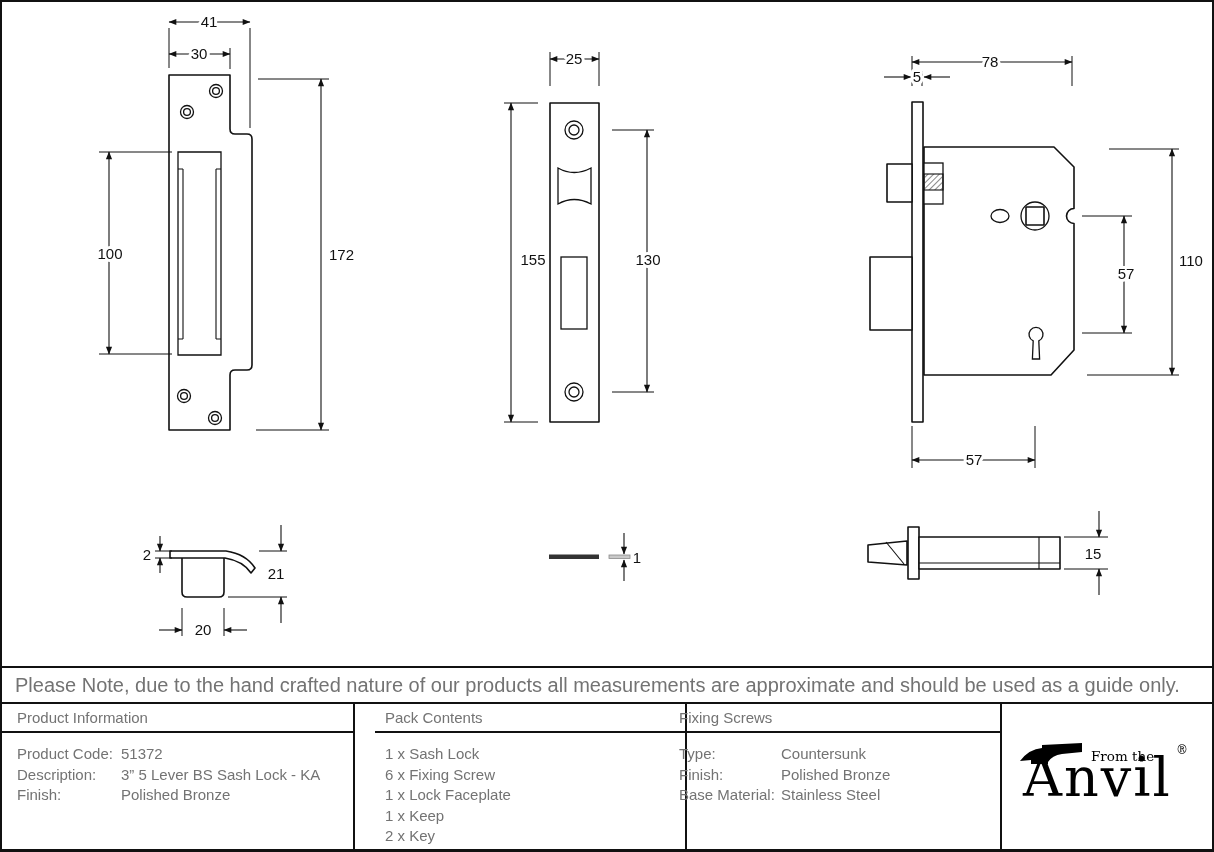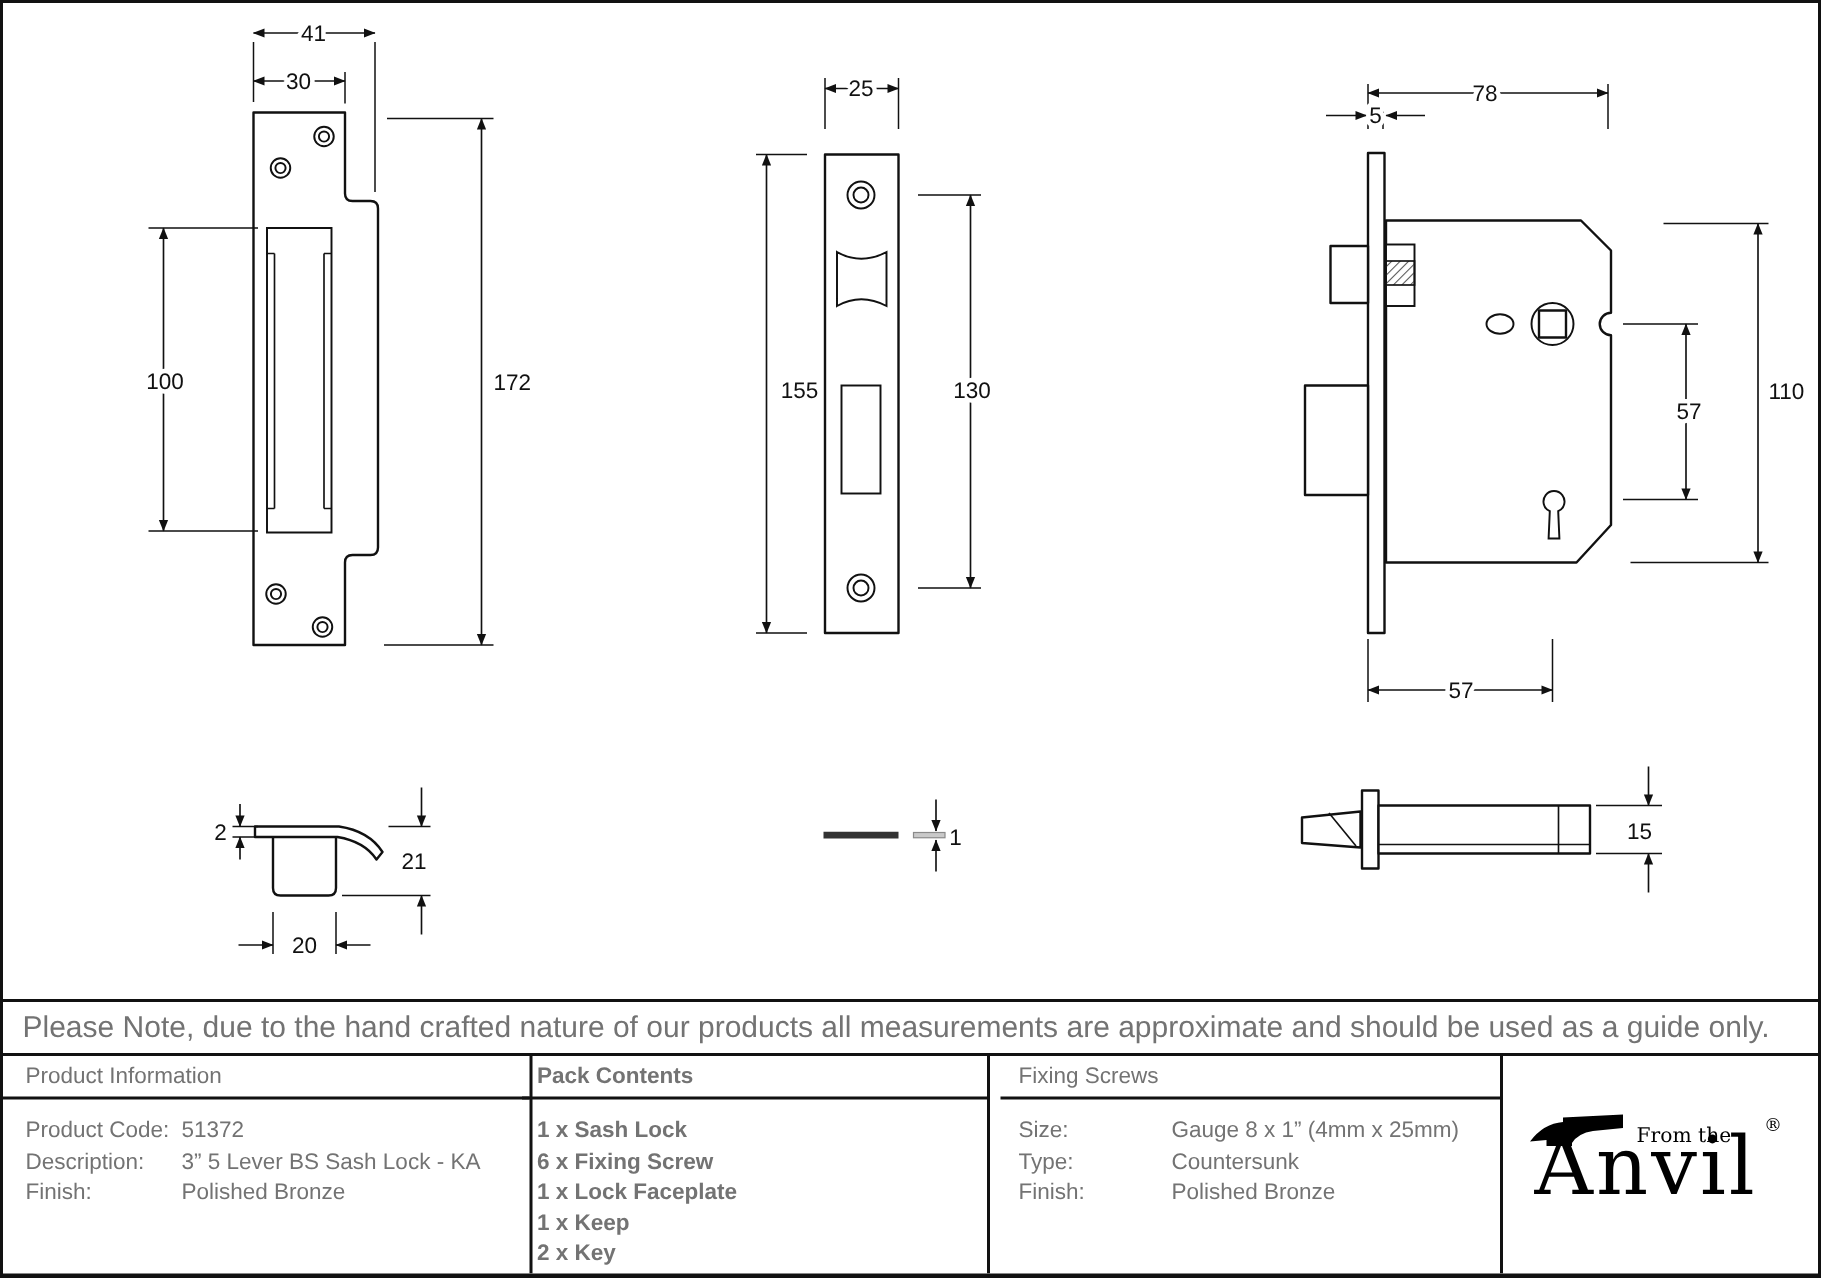--- a/index.html
+++ b/index.html
@@ -11,21 +11,21 @@
   .drawing-area{position:absolute;left:0;top:0;width:1210px;height:664px;}
   .drawing-area svg{display:block;}
   .note-row{
     position:absolute;left:0;right:0;top:664px;height:34px;
     border-top:2px solid #111;border-bottom:2px solid #111;
     display:flex;align-items:center;padding-left:13px;font-size:20px;box-sizing:content-box;
   }
   .info-table{position:absolute;left:0;right:0;top:702px;bottom:0;}
   .col{position:absolute;top:0;bottom:0;}
   .col-product{left:0;width:351px;border-right:2px solid #111;}
-  .col-pack{left:346px;width:310px;border-right:2px solid #111;font-weight:bold;}
+  .col-pack{left:373px;width:310px;border-right:2px solid #111;}
   .col-fixing{left:665px;width:333px;border-right:2px solid #111;}
   .col-logo{left:1000px;right:0;border-radius:20px;}
   .col-h{height:22px;border-bottom:2px solid #111;padding:5px 16px 0 15px;font-size:15px;}
   .col-body{padding:11px 0 0 15px;font-size:15px;line-height:20.5px;}
   .kv{display:flex;}
   .kv .k{width:104px;flex:none;}
   .col-fixing .kv .k{width:102px;}
   .col-fixing .col-h,.col-fixing .col-body{padding-left:12px;}
   .col-pack .col-h,.col-pack .col-body{padding-left:10px;}
   
@@ -214,30 +214,30 @@
         <div>1 x Lock Faceplate</div>
         <div>1 x Keep</div>
         <div>2 x Key</div>
       </div>
     </div>
 
     <div class="col col-fixing">
       <div class="col-h">Fixing Screws</div>
       <div class="col-body">
         <div class="kv">
-          <span class="k">Size:</span>
-          <span class="v">Gauge 8 x 1” (4mm x 25mm)</span>
-        </div>
-        <div class="kv">
           <span class="k">Type:</span>
           <span class="v">Countersunk</span>
         </div>
         <div class="kv">
           <span class="k">Finish:</span>
           <span class="v">Polished Bronze</span>
+        </div>
+        <div class="kv">
+          <span class="k">Base Material:</span>
+          <span class="v">Stainless Steel</span>
         </div>
       </div>
     </div>
 
     <div class="col col-logo">
       <div class="logo-wrap">
         <svg width="212" height="147" viewBox="0 0 212 147">
           <path d="M18,57 Q27,45 40,44 L40,41 L80,39 L80,48 L60,50 Q50,51.5 46,58 L46,60 L29,60 L29,56 Z" fill="#000"></path>
           <text class="serif" x="21" y="92" font-size="54" letter-spacing="2">Anvil</text>
           <text class="serif" x="89" y="57" font-size="13.5">From the</text>

